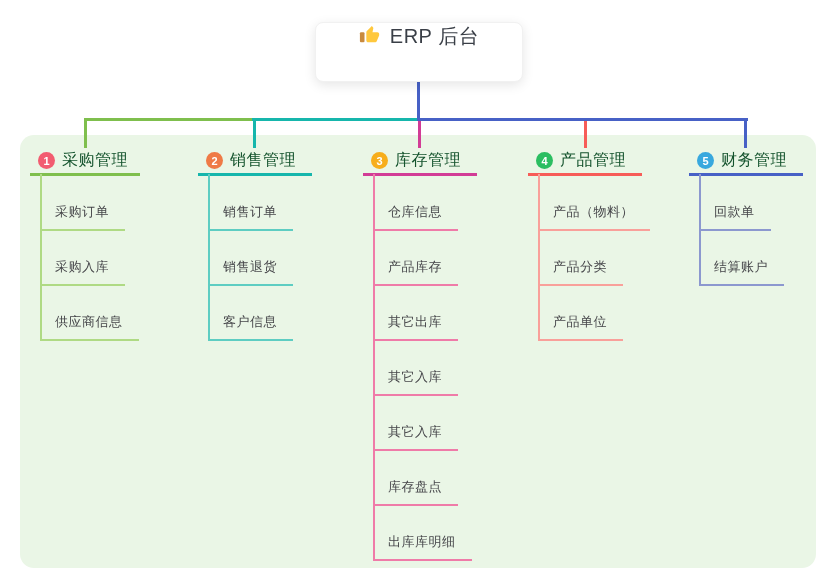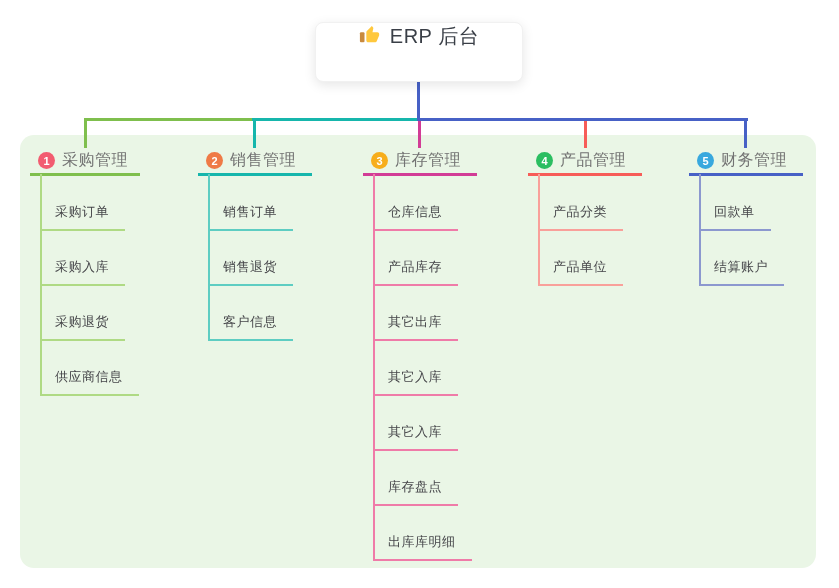--- a/index.html
+++ b/index.html
@@ -41,21 +41,21 @@
   
   .branch { position:absolute; top:148px; }
   .b1 { left:30px;  width:110px; }
   .b2 { left:198px; width:114px; }
   .b3 { left:363px; width:114px; }
   .b4 { left:528px; width:114px; }
   .b5 { left:689px; width:114px; }
 
   .branch-title { height:28px; display:flex; align-items:center; gap:7px;
                   padding-left:8px; border-bottom:3px solid #ccc; }
-  .branch-label { font-size:16px; color:#737373; white-space:nowrap; letter-spacing:.5px; }
+  .branch-label { font-size:16px; color:#14532d; white-space:nowrap; letter-spacing:.5px; }
 
   .badge { width:17px; height:17px; border-radius:50%; flex:none;
            color:#fff; font-size:11px; font-weight:700;
            display:flex; align-items:center; justify-content:center; }
   .b1 .badge { background:#F25C70; }
   .b2 .badge { background:#EF7A46; }
   .b3 .badge { background:#F7AE1C; }
   .b4 .badge { background:#2BBE61; }
   .b5 .badge { background:#38A8DE; }
 
@@ -119,23 +119,20 @@
       <span class="branch-label">采购管理</span>
     </div>
     <div class="children">
       <div class="child-row">
           <span class="child-item">采购订单</span>
         </div>
       <div class="child-row">
           <span class="child-item">采购入库</span>
         </div>
       <div class="child-row">
-          <span class="child-item">采购退货</span>
-        </div>
-      <div class="child-row">
           <span class="child-item">供应商信息</span>
         </div>
     </div>
   </div>
 
   <div class="branch b2">
     <div class="branch-title">
       <span class="badge">2</span>
       <span class="branch-label">销售管理</span>
     </div>
@@ -182,20 +179,23 @@
     </div>
   </div>
 
   <div class="branch b4">
     <div class="branch-title">
       <span class="badge">4</span>
       <span class="branch-label">产品管理</span>
     </div>
     <div class="children">
       <div class="child-row">
+          <span class="child-item">产品（物料）</span>
+        </div>
+      <div class="child-row">
           <span class="child-item">产品分类</span>
         </div>
       <div class="child-row">
           <span class="child-item">产品单位</span>
         </div>
     </div>
   </div>
 
   <div class="branch b5">
     <div class="branch-title">

